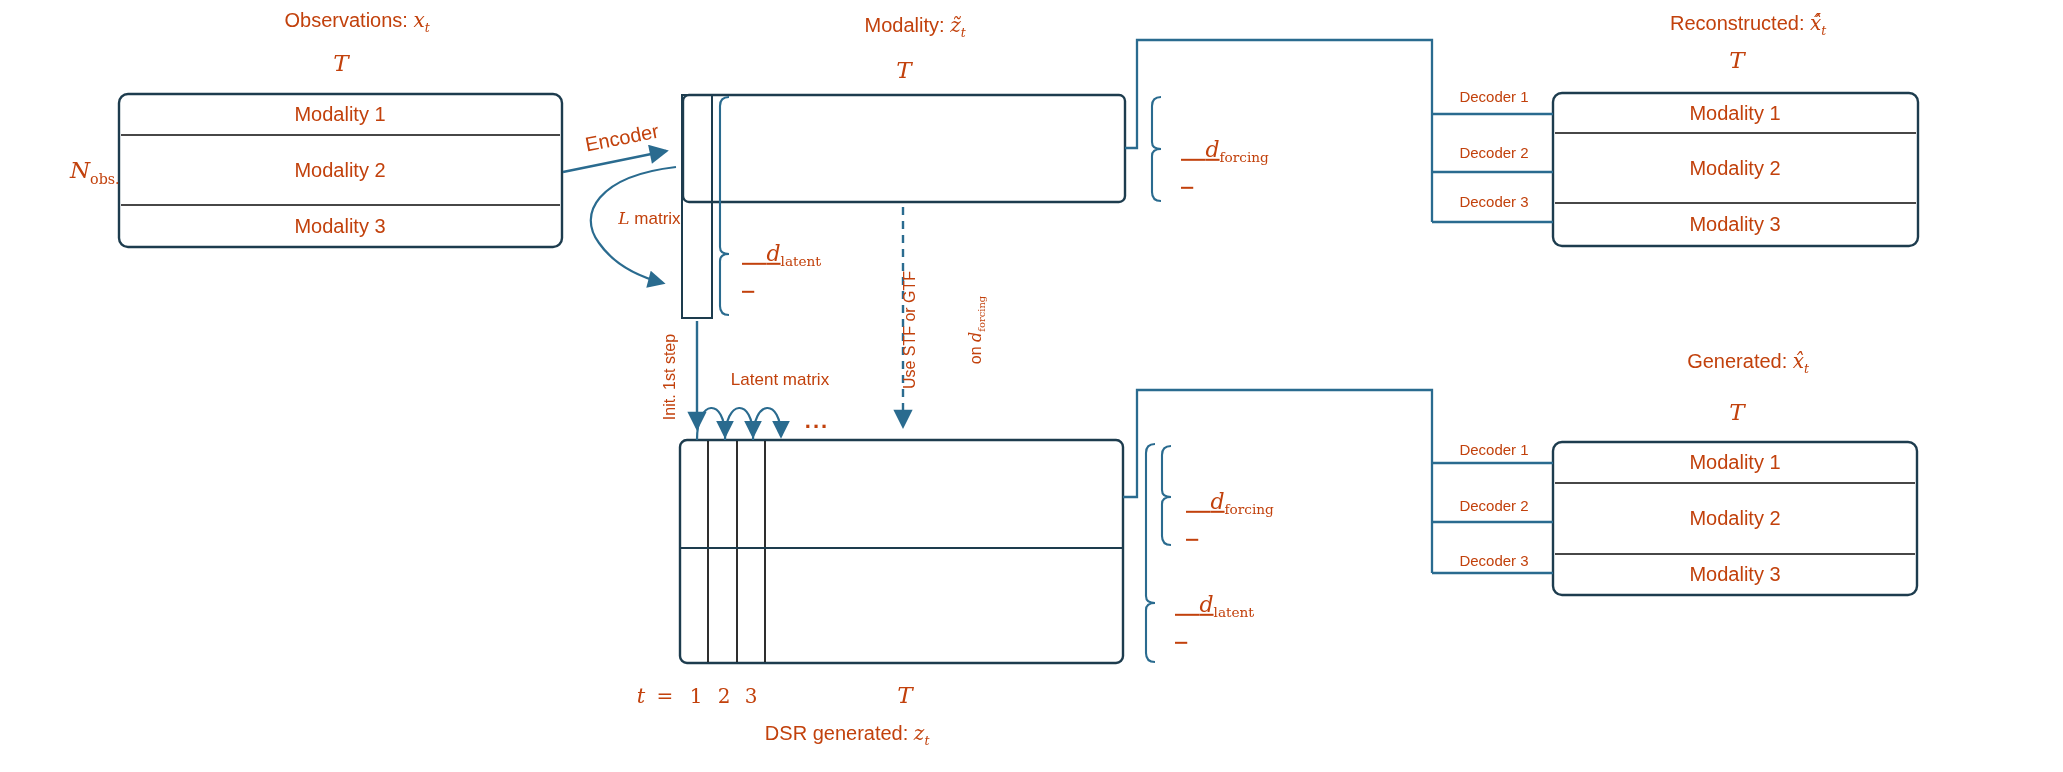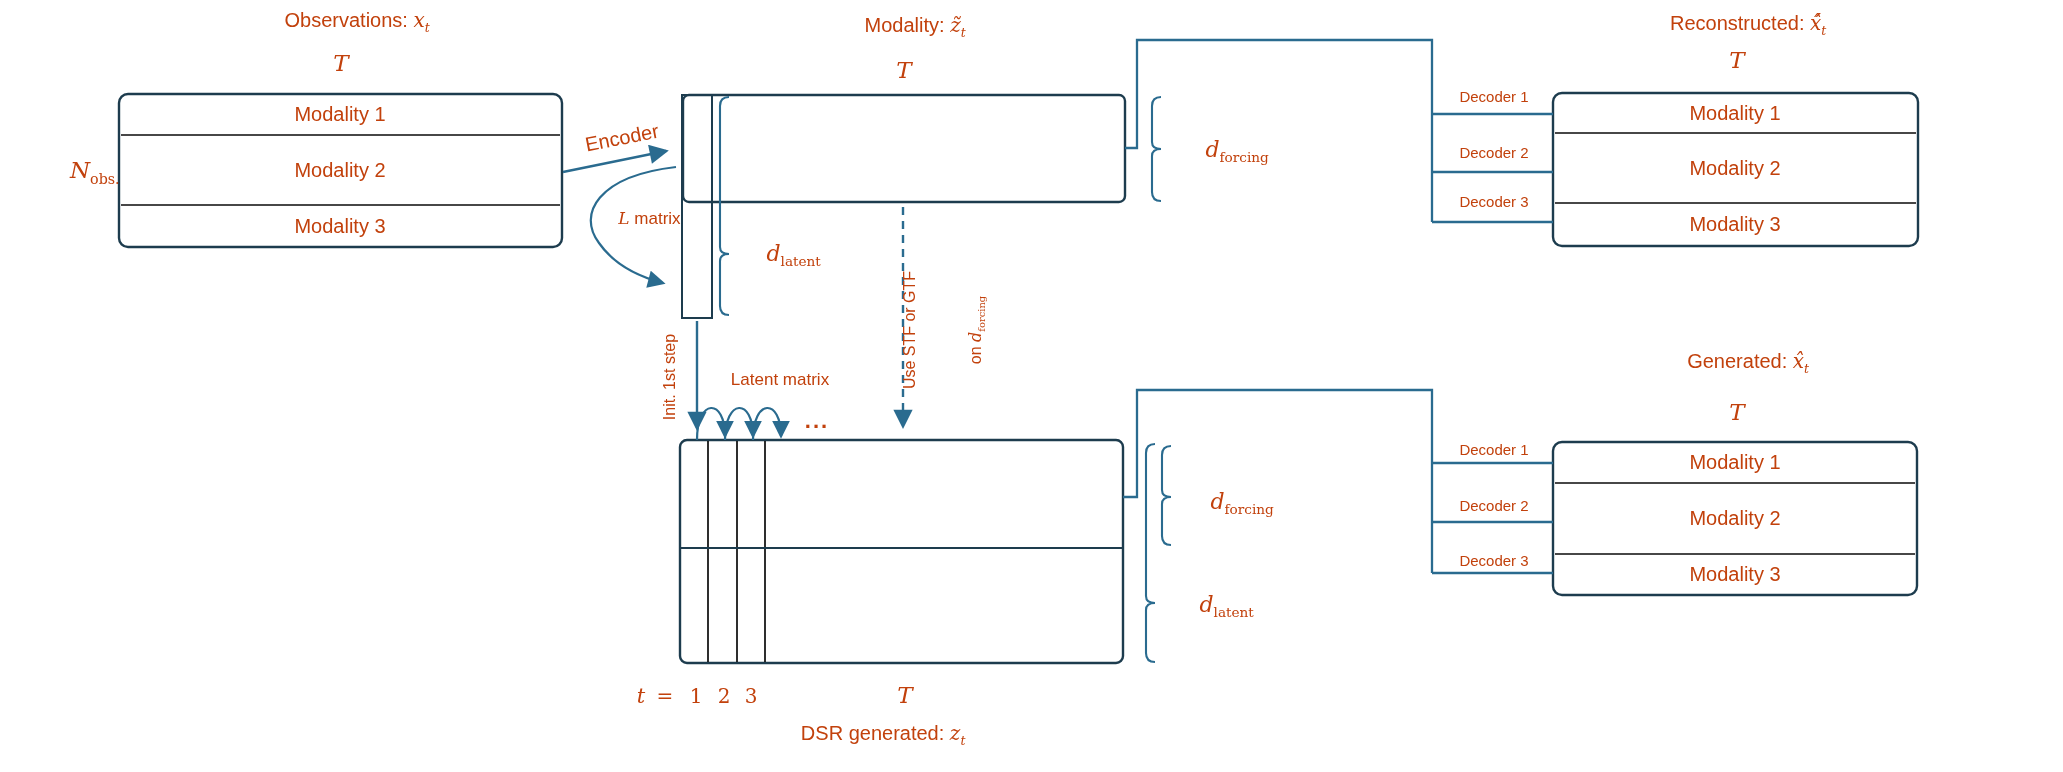--- a/index.html
+++ b/index.html
@@ -9,21 +9,21 @@
   .lbl{position:absolute;transform:translate(-50%,-50%);white-space:pre;text-align:center;}
   .lbl-l{position:absolute;transform:translate(0,-50%);white-space:pre;}
   .rot{transform:translate(-50%,-50%) rotate(-90deg);}
   .math{font-family:"DejaVu Serif",serif;font-style:italic;}
   .msub{font-family:"DejaVu Serif",serif;font-style:normal;font-size:0.62em;}
   .msub-i{font-family:"DejaVu Serif",serif;font-style:italic;font-size:0.62em;}
   .fs-title{font-size:20px;}
   .fs-row{font-size:20px;}
   .fs-dec{font-size:15px;}
   .fs-T{font-size:23px;}
-  .fs-d{font-size:22px;}
+  .fs-d{font-size:22px;text-decoration:underline;}
   .fs-small{font-size:16px;}
   .fs-mid{font-size:17px;}
   .fs-num{font-size:20px;font-family:"DejaVu Serif",serif;}
   .dots{font-size:22px;font-weight:bold;letter-spacing:2px;}
 </style>
 </head>
 <body>
 
 <div class="stage">
 
@@ -116,21 +116,21 @@
   </div>
   <div class="lbl fs-mid" style="left:780px;top:380px;">Latent matrix</div>
   <div class="lbl dots" style="left:817px;top:421px;">...</div>
 
   <div class="lbl math" style="left:641px;top:696px;font-size:21px;">t</div>
   <div class="lbl fs-num" style="left:665px;top:696px;">=</div>
   <div class="lbl fs-num" style="left:696px;top:696px;">1</div>
   <div class="lbl fs-num" style="left:724px;top:696px;">2</div>
   <div class="lbl fs-num" style="left:751px;top:696px;">3</div>
   <div class="lbl math fs-T" style="left:905px;top:695px;">T</div>
-  <div class="lbl fs-title" style="left:872px;top:734px;">
+  <div class="lbl fs-title" style="left:836px;top:734px;">
     <span>DSR generated: </span><span class="math">z</span><sub class="msub-i">t</sub>
   </div>
   <div class="lbl-l fs-d" style="left:1186px;top:503px;">
     <span class="math">d</span><sub class="msub">forcing</sub>
   </div>
   <div class="lbl-l fs-d" style="left:1175px;top:606px;">
     <span class="math">d</span><sub class="msub">latent</sub>
   </div>
 
   <div class="lbl fs-title" style="left:1737px;top:24px;">

